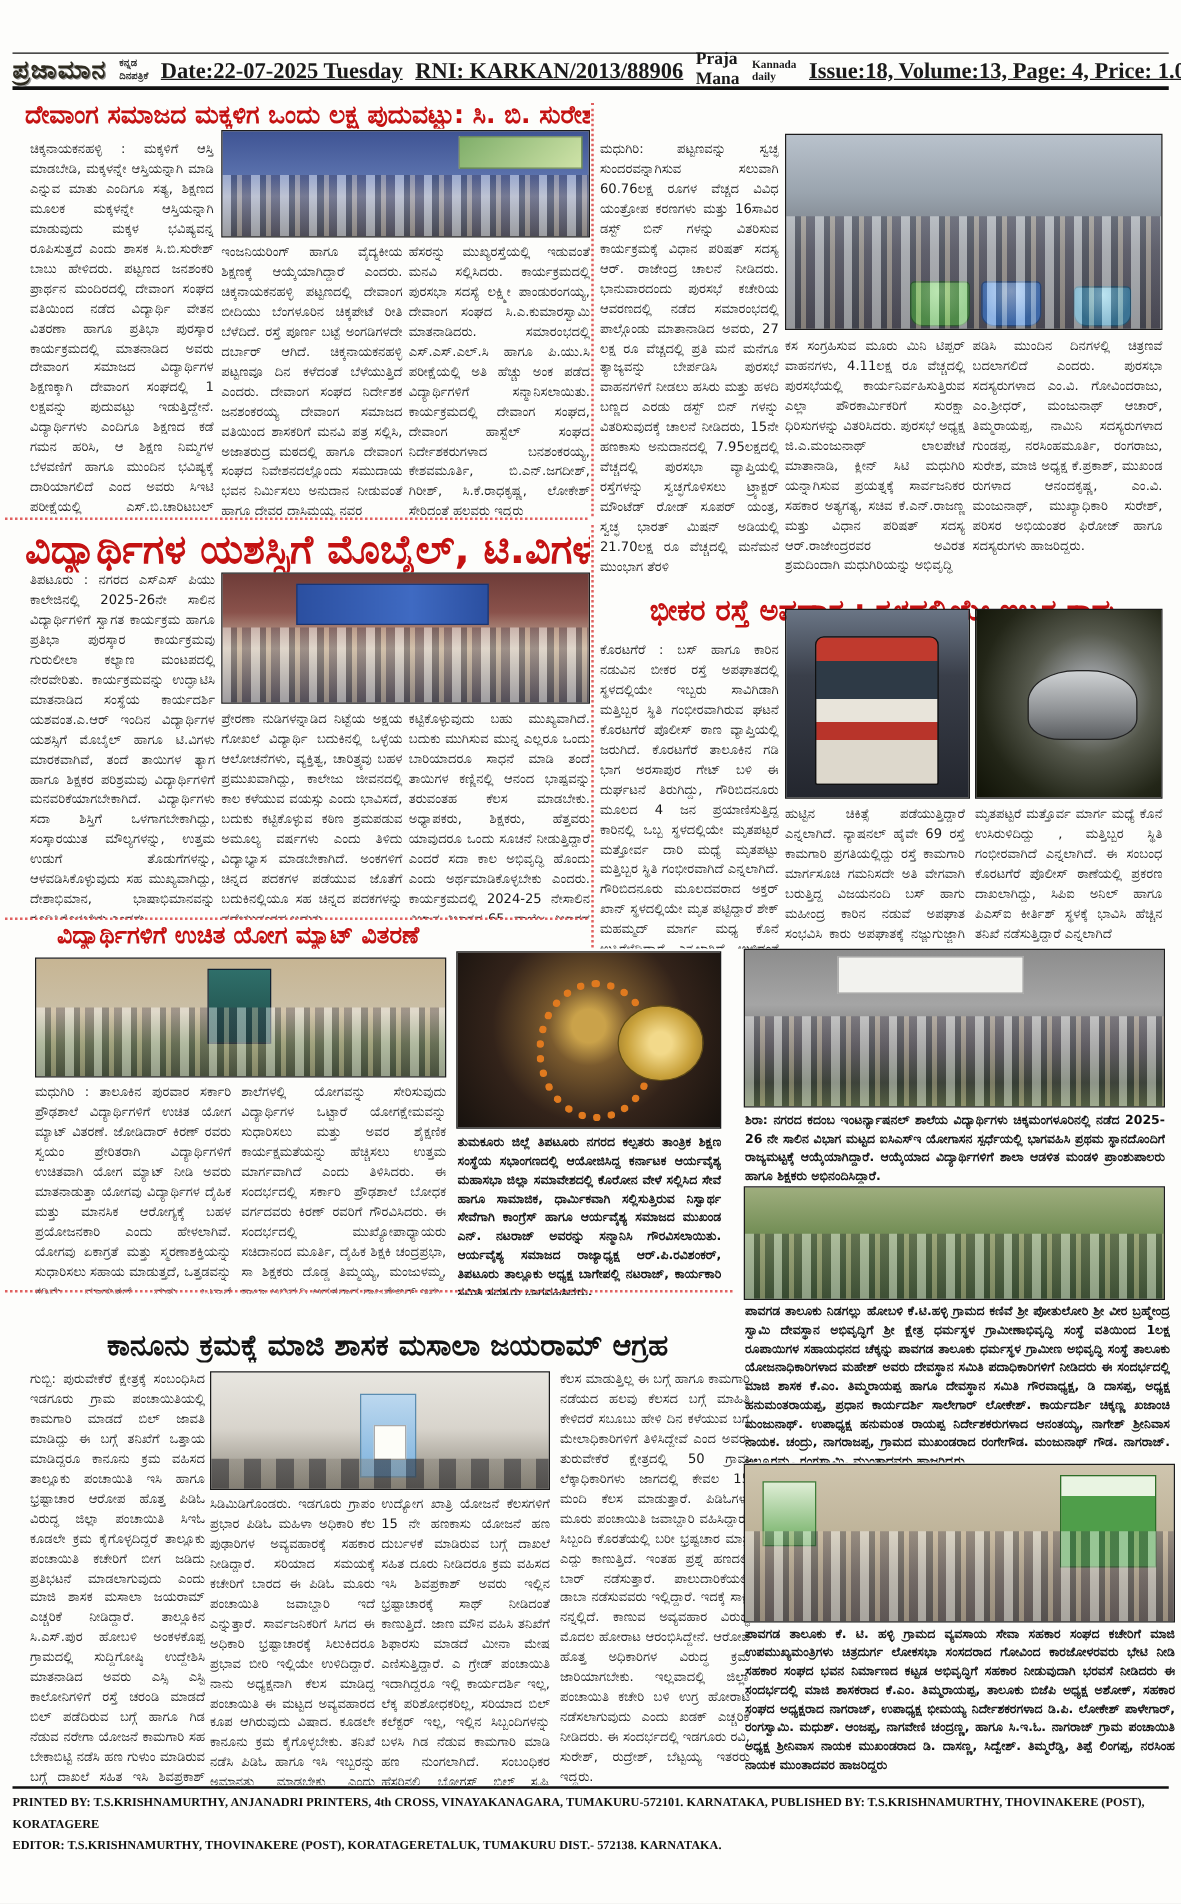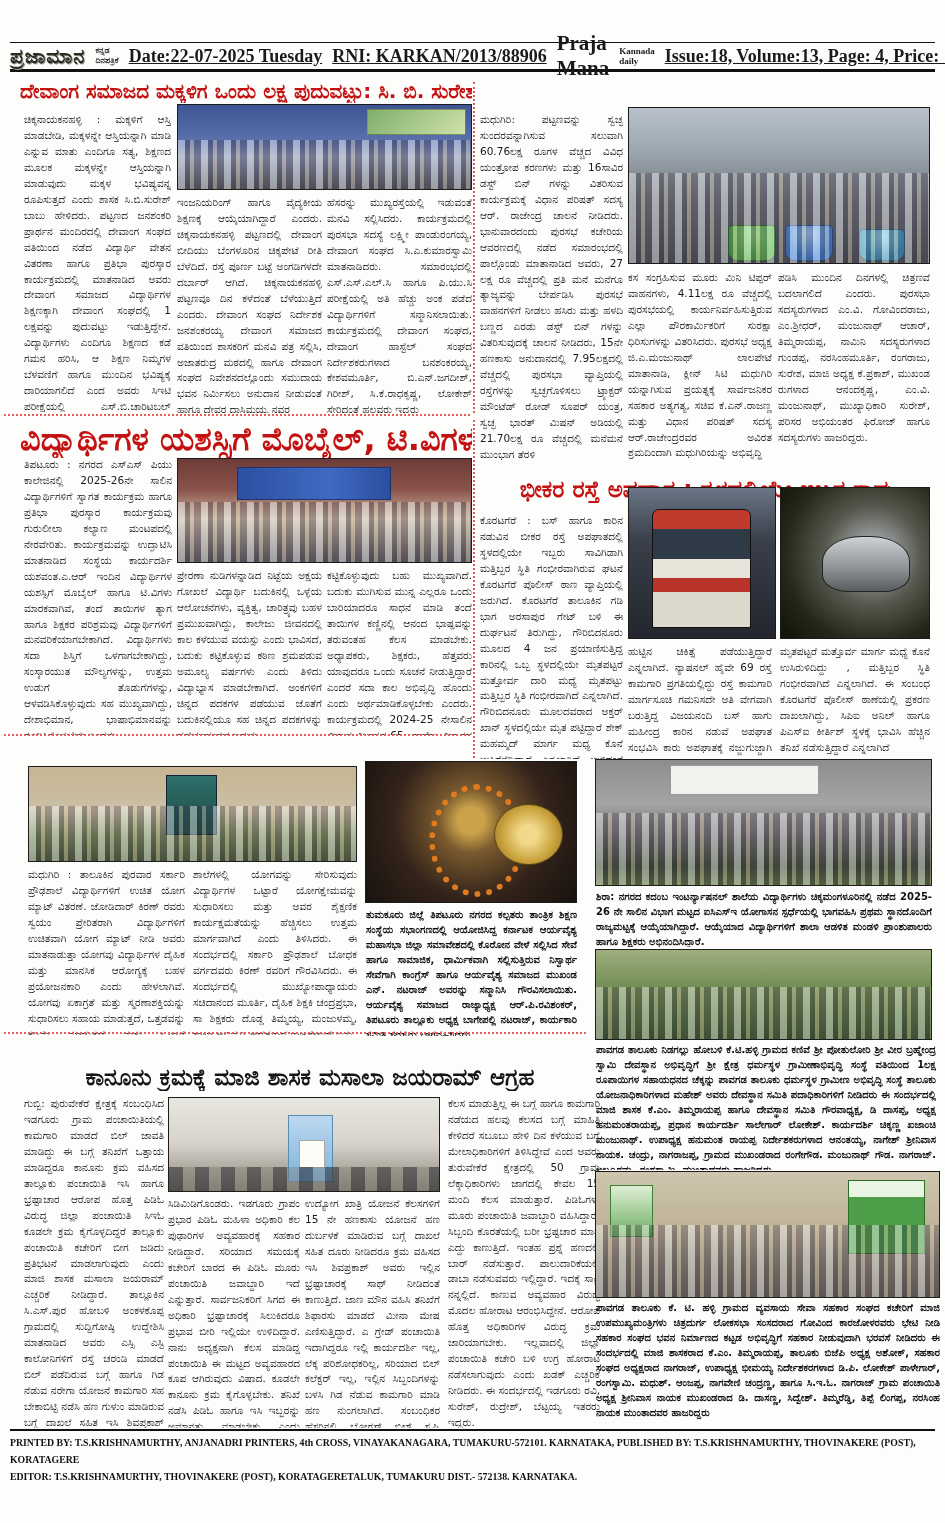--- a/index.html
+++ b/index.html
@@ -7,21 +7,21 @@
         font-family:"DejaVu Sans","Liberation Sans",sans-serif;color:#1a1a1a;overflow:hidden;}
   .abs{position:absolute;box-sizing:border-box;}
   
   .masthead{left:10px;top:42px;width:925px;height:30px;border-top:1.5px solid #111;
             border-bottom:3px solid #111;display:flex;align-items:center;gap:10px;
             font-family:"Liberation Serif",serif;}
   .logo{font-weight:bold;font-size:20px;color:#2e2b20;letter-spacing:1px;text-shadow:1px 1px 0 #999;}
   .tagline{font-size:8px;font-weight:bold;color:#333;}
   .mh-item{font-size:18px;font-weight:bold;white-space:nowrap;text-decoration:underline;}
   .mh-small{font-size:9.5px;font-weight:bold;white-space:nowrap;}
-  .paper-en{font-size:21px;font-weight:bold;}
+  .paper-en{font-size:14px;font-weight:bold;}
   .paper-en-sub{font-size:9px;font-weight:bold;}
   
   .hl{font-weight:bold;text-align:center;white-space:nowrap;overflow:hidden;}
   .red{color:#c41212;}
   .blk{color:#151515;}
   
   .bt{font-size:10.5px;line-height:1.52;text-align:justify;overflow:hidden;color:#191919;}
   .cap{font-size:10px;line-height:1.5;font-weight:bold;text-align:justify;overflow:hidden;color:#111;}
   
   .vsep{border-left:2px dotted #e06060;width:0;}
@@ -102,20 +102,21 @@
   </div>
   <div class="abs photo ph-car" style="left:780px;top:487px;width:150px;height:152px;">
     <div class="shape" style="left:28%;top:32%;width:58%;height:36%;border-radius:45% 45% 30% 30%;background:linear-gradient(180deg,#cfd2d4,#8d9093 60%,#5a5d60);border:1px solid #222;"></div>
   </div>
   <div class="abs bt" style="left:480px;top:513px;width:143px;height:246px;">ಕೊರಟಗೆರೆ : ಬಸ್ ಹಾಗೂ ಕಾರಿನ ನಡುವಿನ ಬೀಕರ ರಸ್ತೆ ಅಪಘಾತದಲ್ಲಿ ಸ್ಥಳದಲ್ಲಿಯೇ ಇಬ್ಬರು ಸಾವಿಗಿಡಾಗಿ ಮತ್ತಿಬ್ಬರ ಸ್ಥಿತಿ ಗಂಭೀರವಾಗಿರುವ ಘಟನೆ ಕೊರಟಗೆರೆ ಪೊಲೀಸ್ ಠಾಣ ವ್ಯಾಪ್ತಿಯಲ್ಲಿ ಜರುಗಿದೆ. ಕೊರಟಗೆರೆ ತಾಲೂಕಿನ ಗಡಿ ಭಾಗ ಅರಸಾಪುರ ಗೇಟ್ ಬಳಿ ಈ ದುರ್ಘಟನೆ ತಿರುಗಿದ್ದು, ಗೌರಿಬಿದನೂರು ಮೂಲದ 4 ಜನ ಪ್ರಯಾಣಿಸುತ್ತಿದ್ದ ಕಾರಿನಲ್ಲಿ ಒಬ್ಬ ಸ್ಥಳದಲ್ಲಿಯೇ ಮೃತಪಟ್ಟರೆ ಮತ್ತೋರ್ವ ದಾರಿ ಮಧ್ಯೆ ಮೃತಪಟ್ಟು ಮತ್ತಿಬ್ಬರ ಸ್ಥಿತಿ ಗಂಭೀರವಾಗಿದೆ ಎನ್ನಲಾಗಿದೆ. ಗೌರಿಬಿದನೂರು ಮೂಲದವರಾದ ಅಕ್ತರ್ ಖಾನ್ ಸ್ಥಳದಲ್ಲಿಯೇ ಮೃತ ಪಟ್ಟಿದ್ದಾರೆ ಶೇಕ್ ಮಹಮ್ಮದ್ ಮಾರ್ಗ ಮಧ್ಯ ಕೊನೆ ಉಸಿರೆಳೆದಿದ್ದಾರೆ ಎನ್ನಲಾಗಿದೆ ಉಳಿದಂತೆ ಪರಹಾನ್ ಶಮೀರ್, ಮುಫಿತ್ ಬೆಂಗಳೂರಿನ ಆಸ್ಪತ್ರೆಗೆ ದಾಖಲಾಗಿ</div>
   <div class="abs bt" style="left:628px;top:644px;width:144px;height:113px;">ಹುಟ್ಟಿನ ಚಿಕಿತ್ಸೆ ಪಡೆಯುತ್ತಿದ್ದಾರೆ ಎನ್ನಲಾಗಿದೆ. ನ್ಯಾಷನಲ್ ಹೈವೇ 69 ರಸ್ತೆ ಕಾಮಗಾರಿ ಪ್ರಗತಿಯಲ್ಲಿದ್ದು ರಸ್ತೆ ಕಾಮಗಾರಿ ಮಾರ್ಗಸೂಚಿ ಗಮನಿಸದೇ ಅತಿ ವೇಗವಾಗಿ ಬರುತ್ತಿದ್ದ ವಿಜಯನಂದಿ ಬಸ್ ಹಾಗು ಮಹೀಂದ್ರ ಕಾರಿನ ನಡುವೆ ಅಪಘಾತ ಸಂಭವಿಸಿ ಕಾರು ಅಪಘಾತಕ್ಕೆ ನಜ್ಜುಗುಜ್ಜಾಗಿ ಕಾರಿನಲ್ಲಿದ್ದ ನಾಲ್ವರಲ್ಲಿ ಒಬ್ಬರು ಸ್ಥಳದಲ್ಲೇ</div>
   <div class="abs bt" style="left:780px;top:644px;width:150px;height:113px;">ಮೃತಪಟ್ಟರೆ ಮತ್ತೊರ್ವ ಮಾರ್ಗ ಮಧ್ಯೆ ಕೊನೆ ಉಸಿರುಳಿದಿದ್ದು , ಮತ್ತಿಬ್ಬರ ಸ್ಥಿತಿ ಗಂಭೀರವಾಗಿದೆ ಎನ್ನಲಾಗಿದೆ. ಈ ಸಂಬಂಧ ಕೊರಟಗೆರೆ ಪೊಲೀಸ್ ಠಾಣೆಯಲ್ಲಿ ಪ್ರಕರಣ ದಾಖಲಾಗಿದ್ದು, ಸಿಪಿಐ ಅನಿಲ್ ಹಾಗೂ ಪಿಎಸ್ಐ ಕೀರ್ತಿಶ್ ಸ್ಥಳಕ್ಕೆ ಭಾವಿಸಿ ಹೆಚ್ಚಿನ ತನಿಖೆ ನಡೆಸುತ್ತಿದ್ದಾರೆ ಎನ್ನಲಾಗಿದೆ</div>
 
   <div class="abs hsep" style="left:4px;top:734px;width:466px;"></div>
 
+  <div class="abs hl red" style="left:24px;top:737px;width:333px;font-size:19px;">ವಿದ್ಯಾರ್ಥಿಗಳಿಗೆ ಉಚಿತ ಯೋಗ ಮ್ಯಾಟ್ ವಿತರಣೆ</div>
   <div class="abs photo crowd ph-yoga" style="left:28px;top:766px;width:329px;height:96px;">
     <div class="shape" style="left:42%;top:8%;width:15%;height:62%;background:linear-gradient(180deg,#2f6f6a,#1e4a46);border:1px solid #123;"></div>
   </div>
   <div class="abs bt" style="left:28px;top:867px;width:157px;height:168px;">ಮಧುಗಿರಿ : ತಾಲೂಕಿನ ಪುರವಾರ ಸರ್ಕಾರಿ ಪ್ರೌಢಶಾಲೆ ವಿದ್ಯಾರ್ಥಿಗಳಿಗೆ ಉಚಿತ ಯೋಗ ಮ್ಯಾಟ್ ವಿತರಣೆ. ಜೋಡಿದಾರ್ ಕಿರಣ್ ರವರು ಸ್ವಯಂ ಪ್ರೇರಿತರಾಗಿ ವಿದ್ಯಾರ್ಥಿಗಳಿಗೆ ಉಚಿತವಾಗಿ ಯೋಗ ಮ್ಯಾಟ್ ನೀಡಿ ಅವರು ಮಾತನಾಡುತ್ತಾ ಯೋಗವು ವಿದ್ಯಾರ್ಥಿಗಳ ದೈಹಿಕ ಮತ್ತು ಮಾನಸಿಕ ಆರೋಗ್ಯಕ್ಕೆ ಬಹಳ ಪ್ರಯೋಜನಕಾರಿ ಎಂದು ಹೇಳಲಾಗಿವೆ. ಯೋಗವು ಏಕಾಗ್ರತೆ ಮತ್ತು ಸ್ಮರಣಾಶಕ್ತಿಯನ್ನು ಸುಧಾರಿಸಲು ಸಹಾಯ ಮಾಡುತ್ತದೆ, ಒತ್ತಡವನ್ನು ಕಡಿಮೆ ಮಾಡುತ್ತದೆ ಮತ್ತು ಒಟ್ಟಾರೆ ಯೋಗಕ್ಷೇಮವನ್ನು ಹೆಚ್ಚಿಸುತ್ತದೆ.</div>
   <div class="abs bt" style="left:193px;top:867px;width:164px;height:168px;">ಶಾಲೆಗಳಲ್ಲಿ ಯೋಗವನ್ನು ಸೇರಿಸುವುದು ವಿದ್ಯಾರ್ಥಿಗಳ ಒಟ್ಟಾರೆ ಯೋಗಕ್ಷೇಮವನ್ನು ಸುಧಾರಿಸಲು ಮತ್ತು ಅವರ ಶೈಕ್ಷಣಿಕ ಕಾರ್ಯಕ್ಷಮತೆಯನ್ನು ಹೆಚ್ಚಿಸಲು ಉತ್ತಮ ಮಾರ್ಗವಾಗಿದೆ ಎಂದು ತಿಳಿಸಿದರು. ಈ ಸಂದರ್ಭದಲ್ಲಿ ಸರ್ಕಾರಿ ಪ್ರೌಢಶಾಲೆ ಬೋಧಕ ವರ್ಗದವರು ಕಿರಣ್ ರವರಿಗೆ ಗೌರವಿಸಿದರು. ಈ ಸಂದರ್ಭದಲ್ಲಿ ಮುಖ್ಯೋಪಾಧ್ಯಾಯರು ಸಚಿದಾನಂದ ಮೂರ್ತಿ, ದೈಹಿಕ ಶಿಕ್ಷಕಿ ಚಂದ್ರಪ್ರಭಾ, ಸಾ ಶಿಕ್ಷಕರು ದೊಡ್ಡ ತಿಮ್ಮಯ್ಯ, ಮಂಜುಳಮ್ಮ, ಶಾಲಾ ಅಭಿವೃದ್ಧಿ ಅಧ್ಯಕ್ಷರಾದ ರಾಜಶೇಖರ್ ಇನ್ನು, ಮುಂತಾದವರಿದ್ದರು</div>
 
   <div class="abs photo ph-award" style="left:365px;top:761px;width:212px;height:142px;">
     <div class="shape" style="left:30%;top:16%;width:40%;height:72%;border-radius:50%;border:6px dotted #e07a1f;"></div>
     <div class="shape" style="right:6%;top:30%;width:32%;height:42%;border-radius:50%;background:radial-gradient(circle,#f2d98a 20%,#c9a23c 60%,#8a6a22);border:1px solid #5e4a16;"></div>
   </div>

